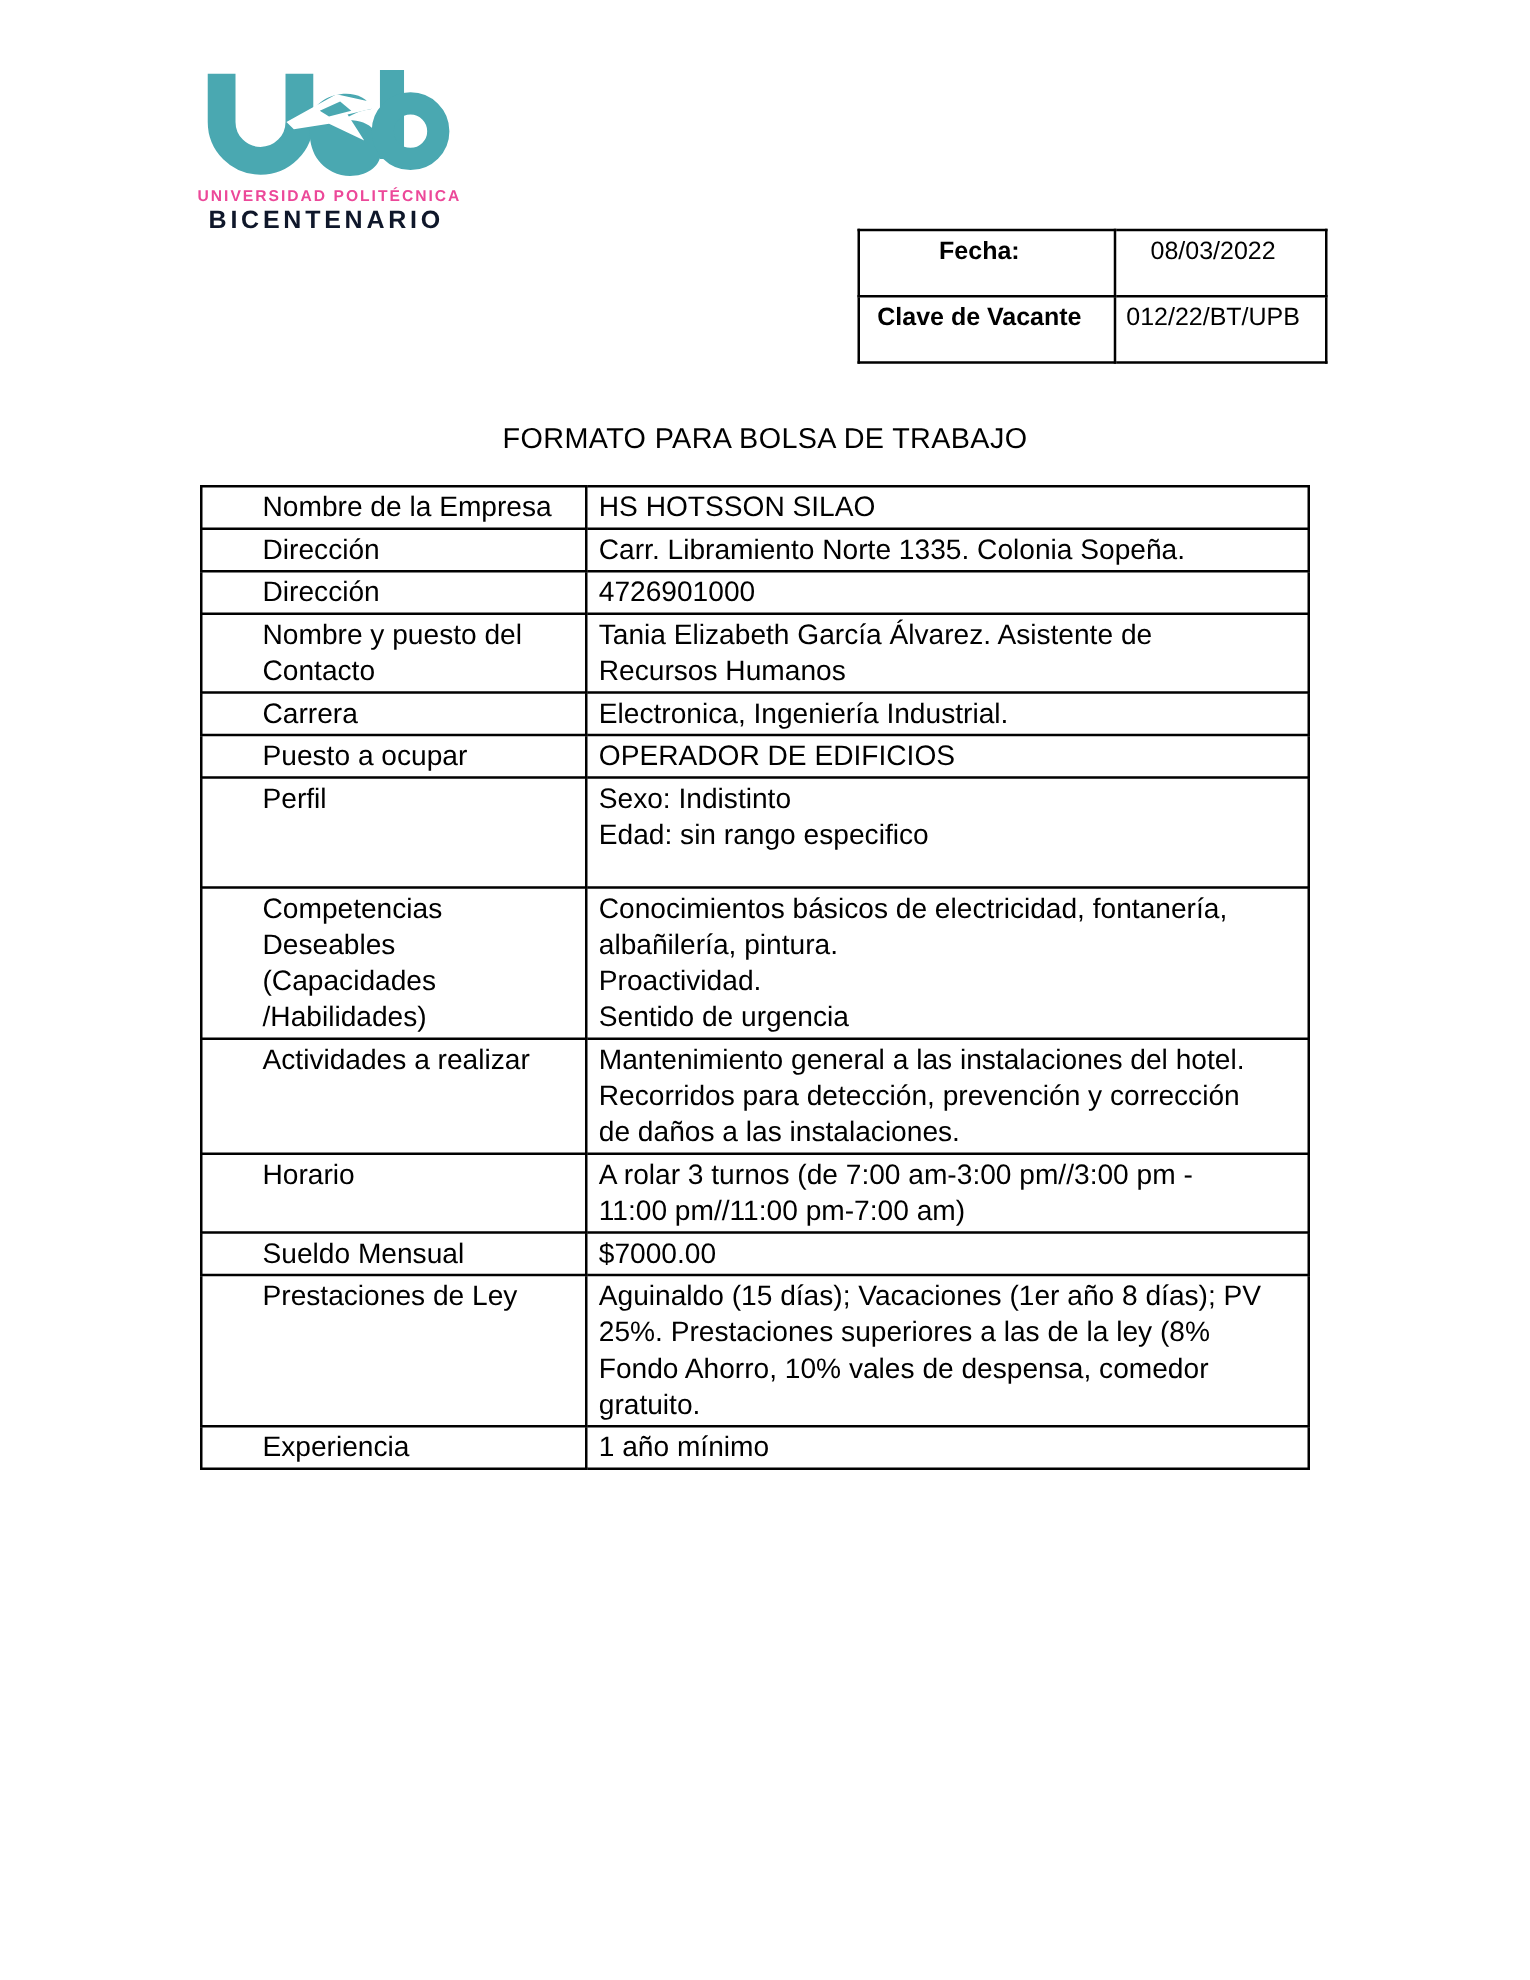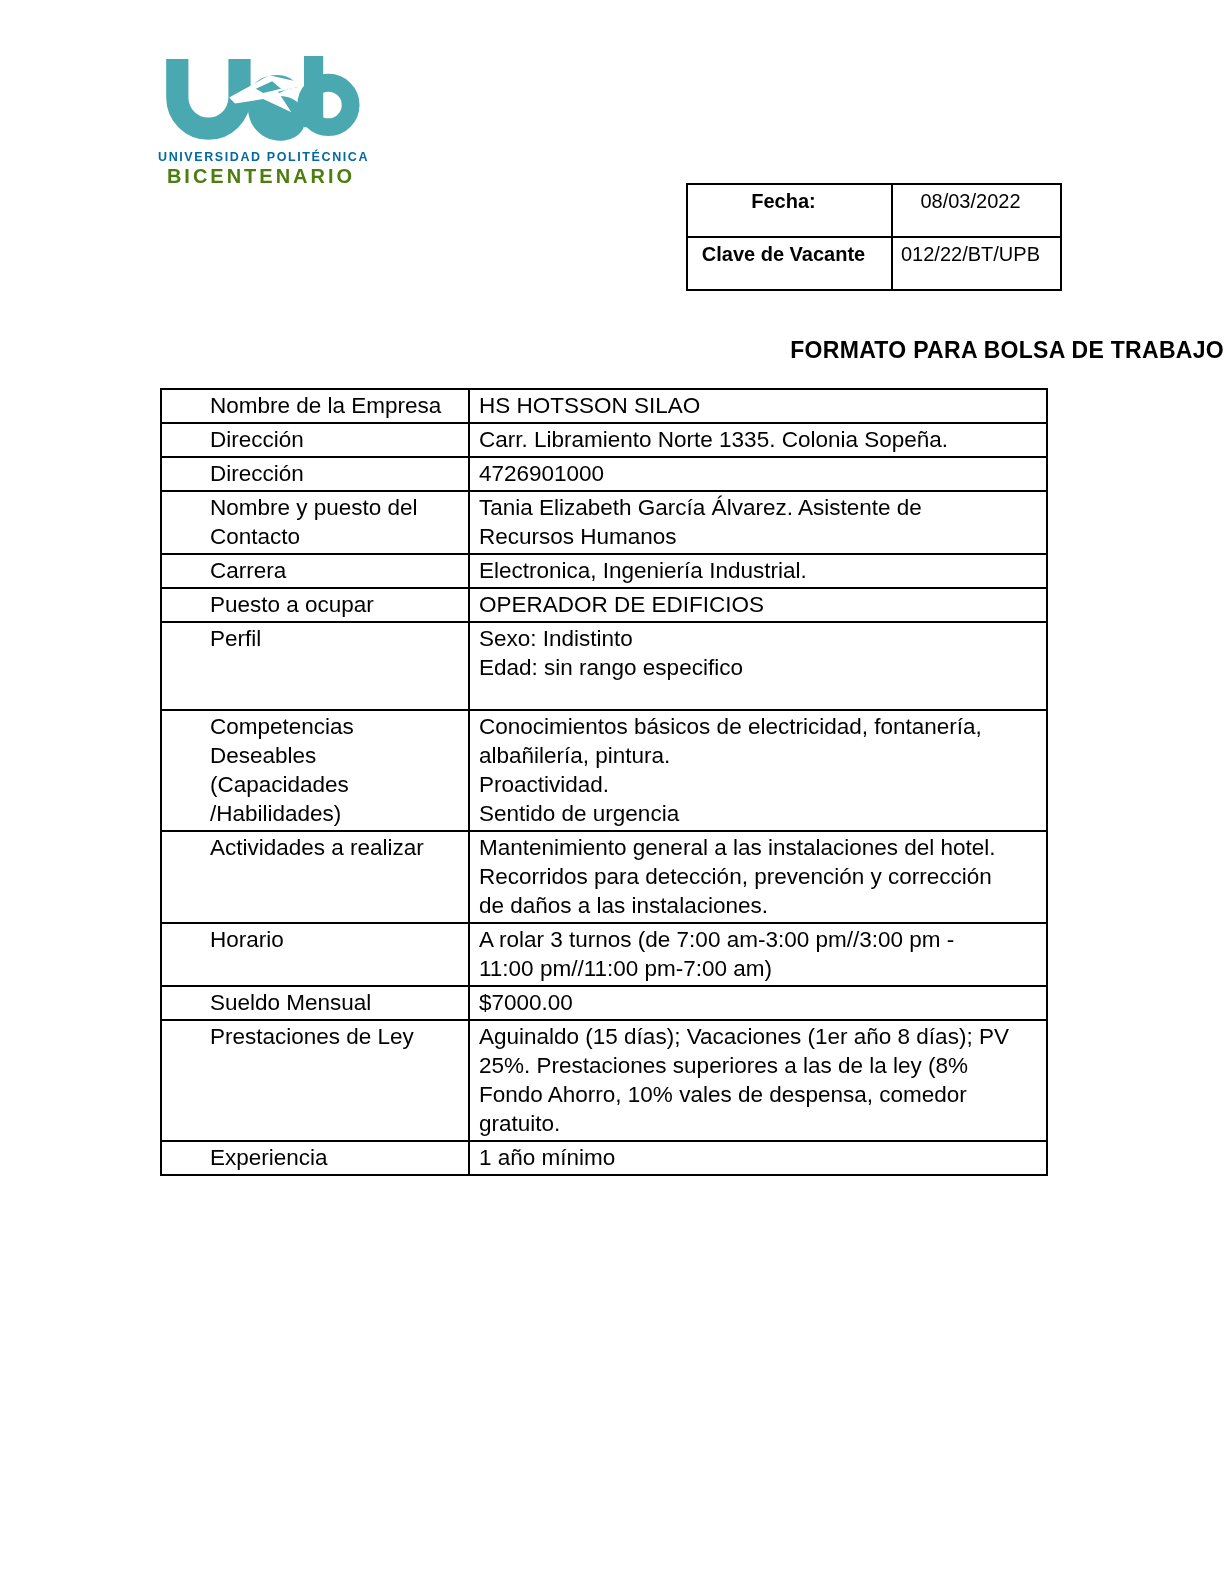--- a/index.html
+++ b/index.html
@@ -55,22 +55,22 @@
   }
   .header-label-cell { font-weight: bold; width: 205px; }
   .header-value-cell { width: 157px; margin-left: 20px; }
 
   
   .doc-title {
     position: absolute;
     top: 337px;
     left: 0;
     width: 100%;
-    text-align: right;
-    font-weight: bold;
+    text-align: center;
+    font-weight: normal;
     font-size: 23px;
     letter-spacing: 0.3px;
   }
 
   
   .main-table {
     position: absolute;
     left: 160px;
     top: 388px;
     width: 888px;
@@ -103,22 +103,22 @@
       <path d="M22 4 v52 a42 42 0 0 0 84 0 V4" fill="none" stroke="#4AA8B1" stroke-width="30"></path>
 
       <path d="M118 52 c6 -30 58 -36 66 -10 c-14 2 -22 6 -30 12 c28 -2 42 14 40 36 c-2 22 -32 30 -52 20 c-20 -10 -28 -30 -24 -58 z" fill="#4AA8B1"></path>
 
       <path d="M92 56 L146 26 L200 38 L158 48 L176 76 L138 58 L100 64 Z" fill="#ffffff"></path>
       <path d="M128 44 L150 34 L162 44 L138 50 Z" fill="#4AA8B1"></path>
 
       <path d="M206 0 v96" stroke="#4AA8B1" stroke-width="26"></path>
       <circle cx="226" cy="66" r="30" fill="none" stroke="#4AA8B1" stroke-width="24"></circle>
     </svg>
-    <div class="logo-line1" style="color:#0369a1">UNIVERSIDAD POLITÉCNICA</div>
-    <div class="logo-line2" style="color:#4d7c0f">BICENTENARIO</div>
+    <div class="logo-line1" style="color:#ec4899">UNIVERSIDAD POLITÉCNICA</div>
+    <div class="logo-line2" style="color:#0f172a">BICENTENARIO</div>
   </div>
 
   <table class="header-table">
     <tbody>
         <tr>
           <td class="header-label-cell">Fecha:</td>
           <td class="header-value-cell">08/03/2022</td>
         </tr>
         <tr>
           <td class="header-label-cell">Clave de Vacante</td>

